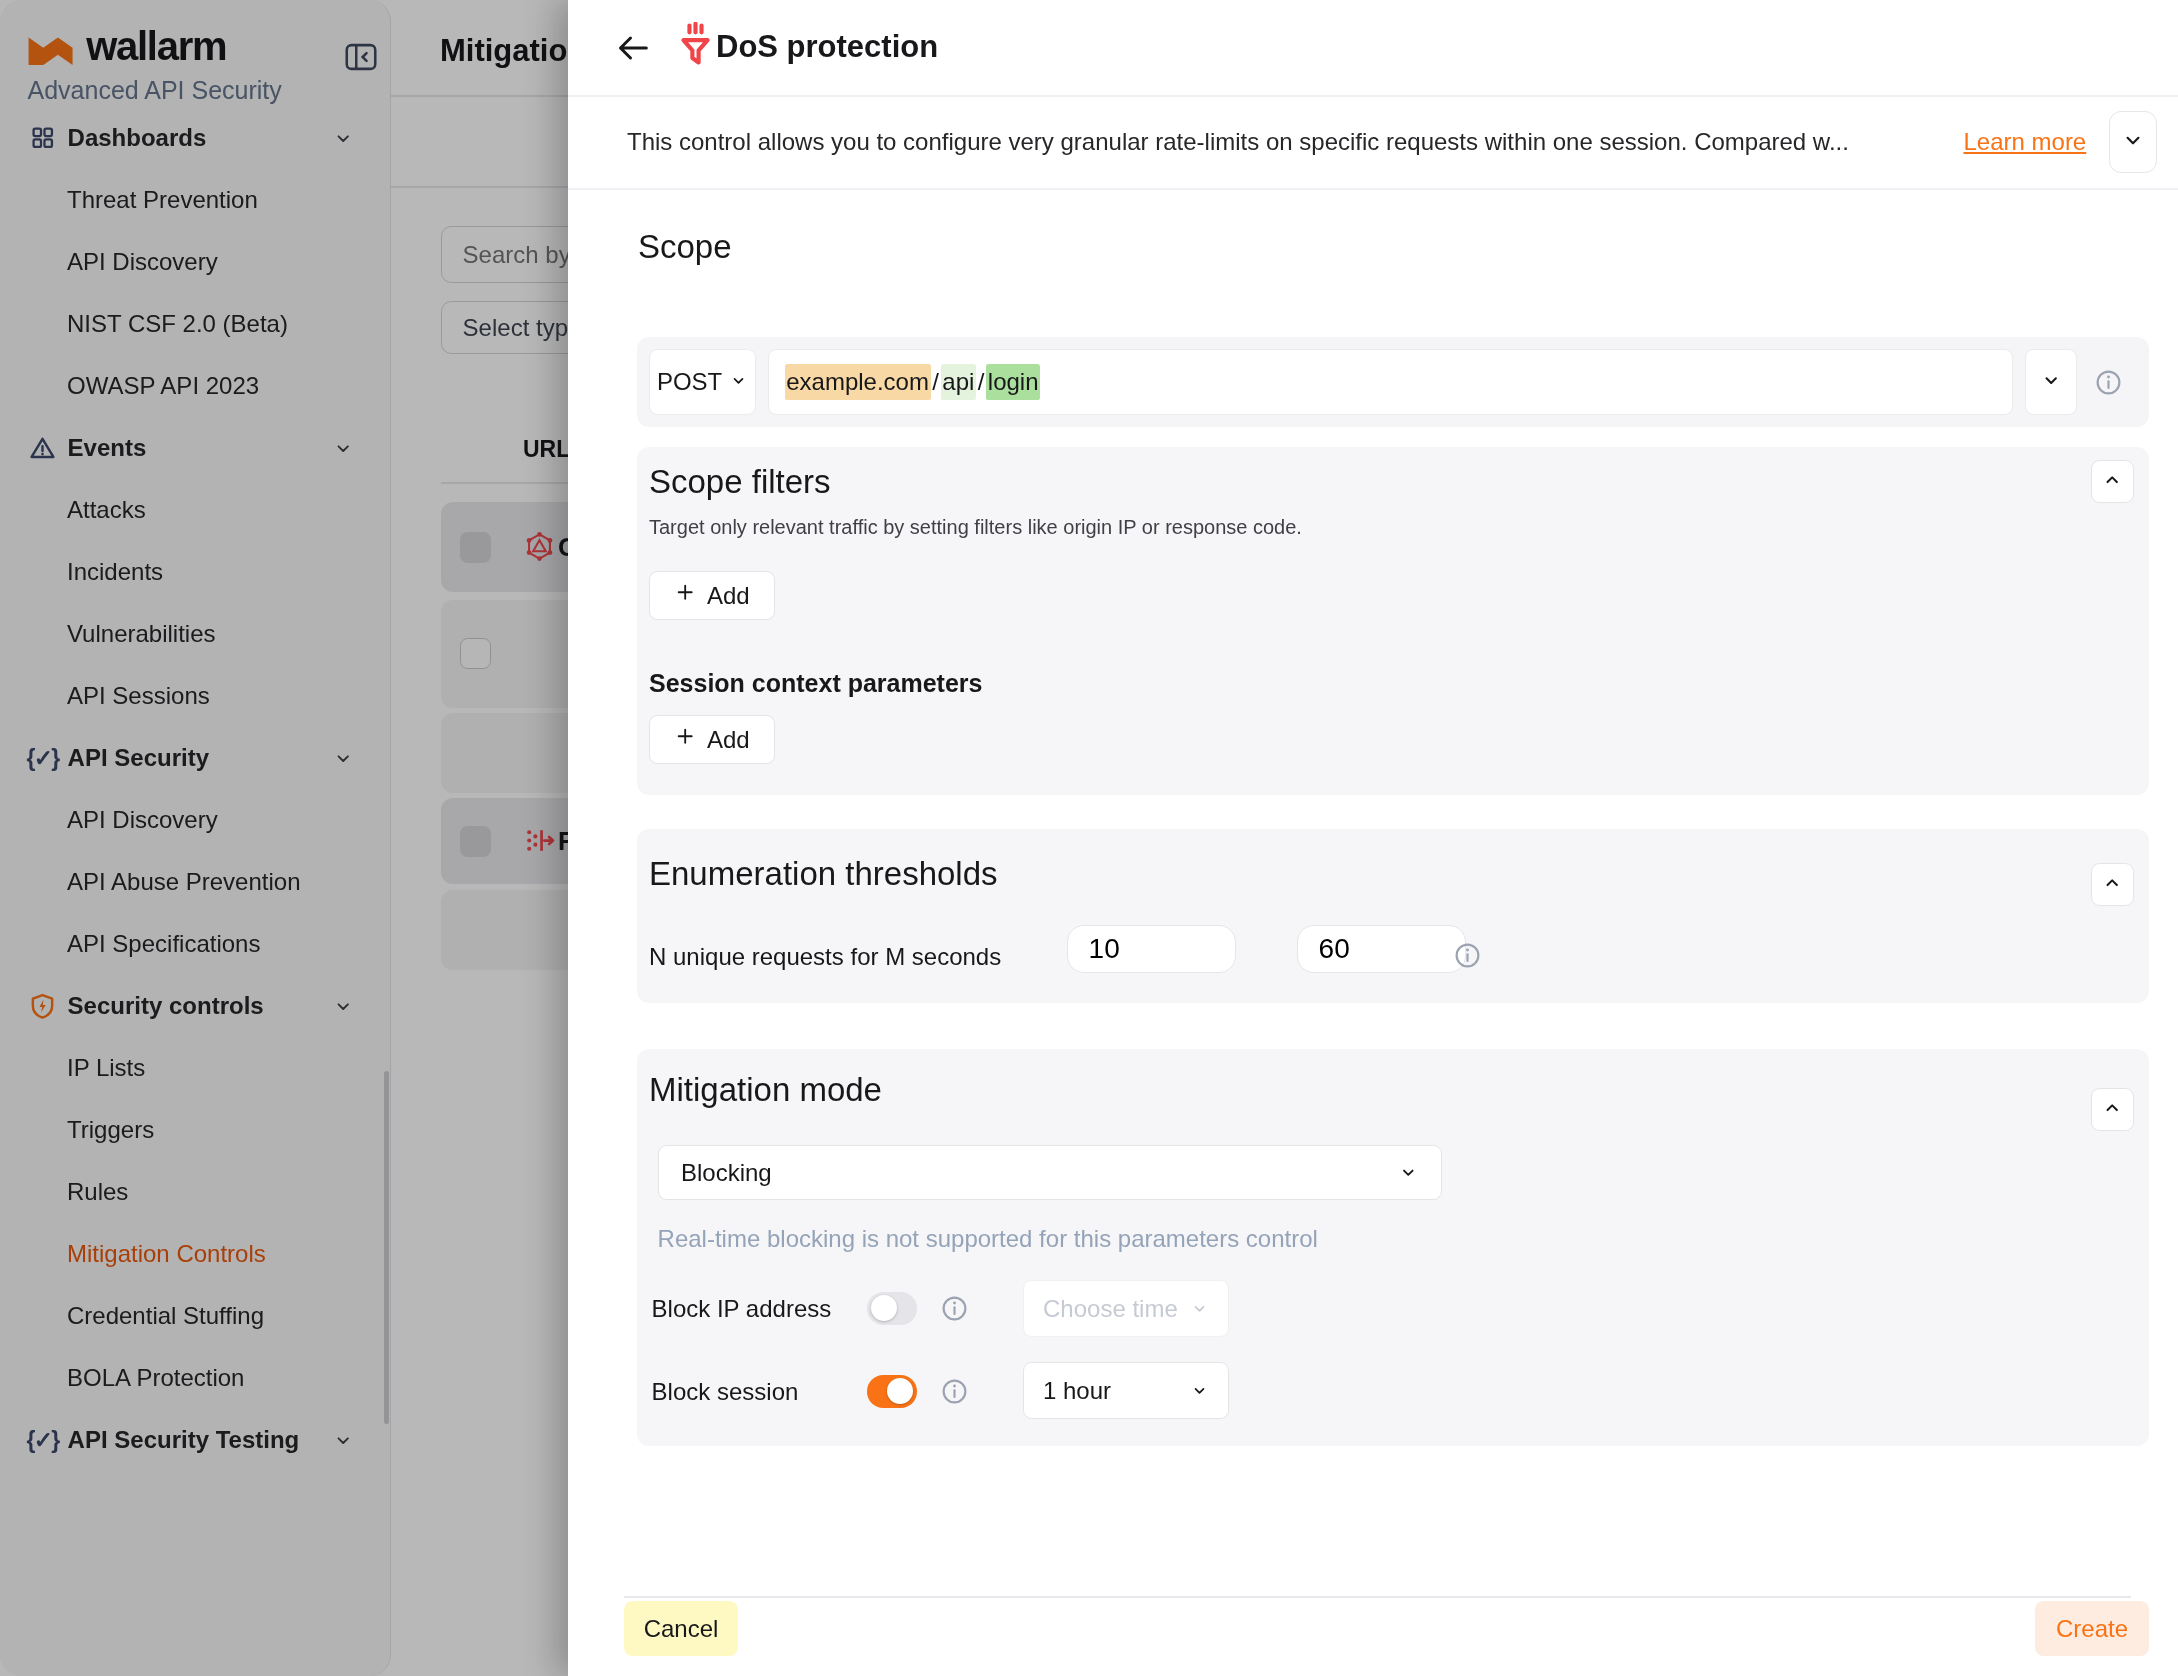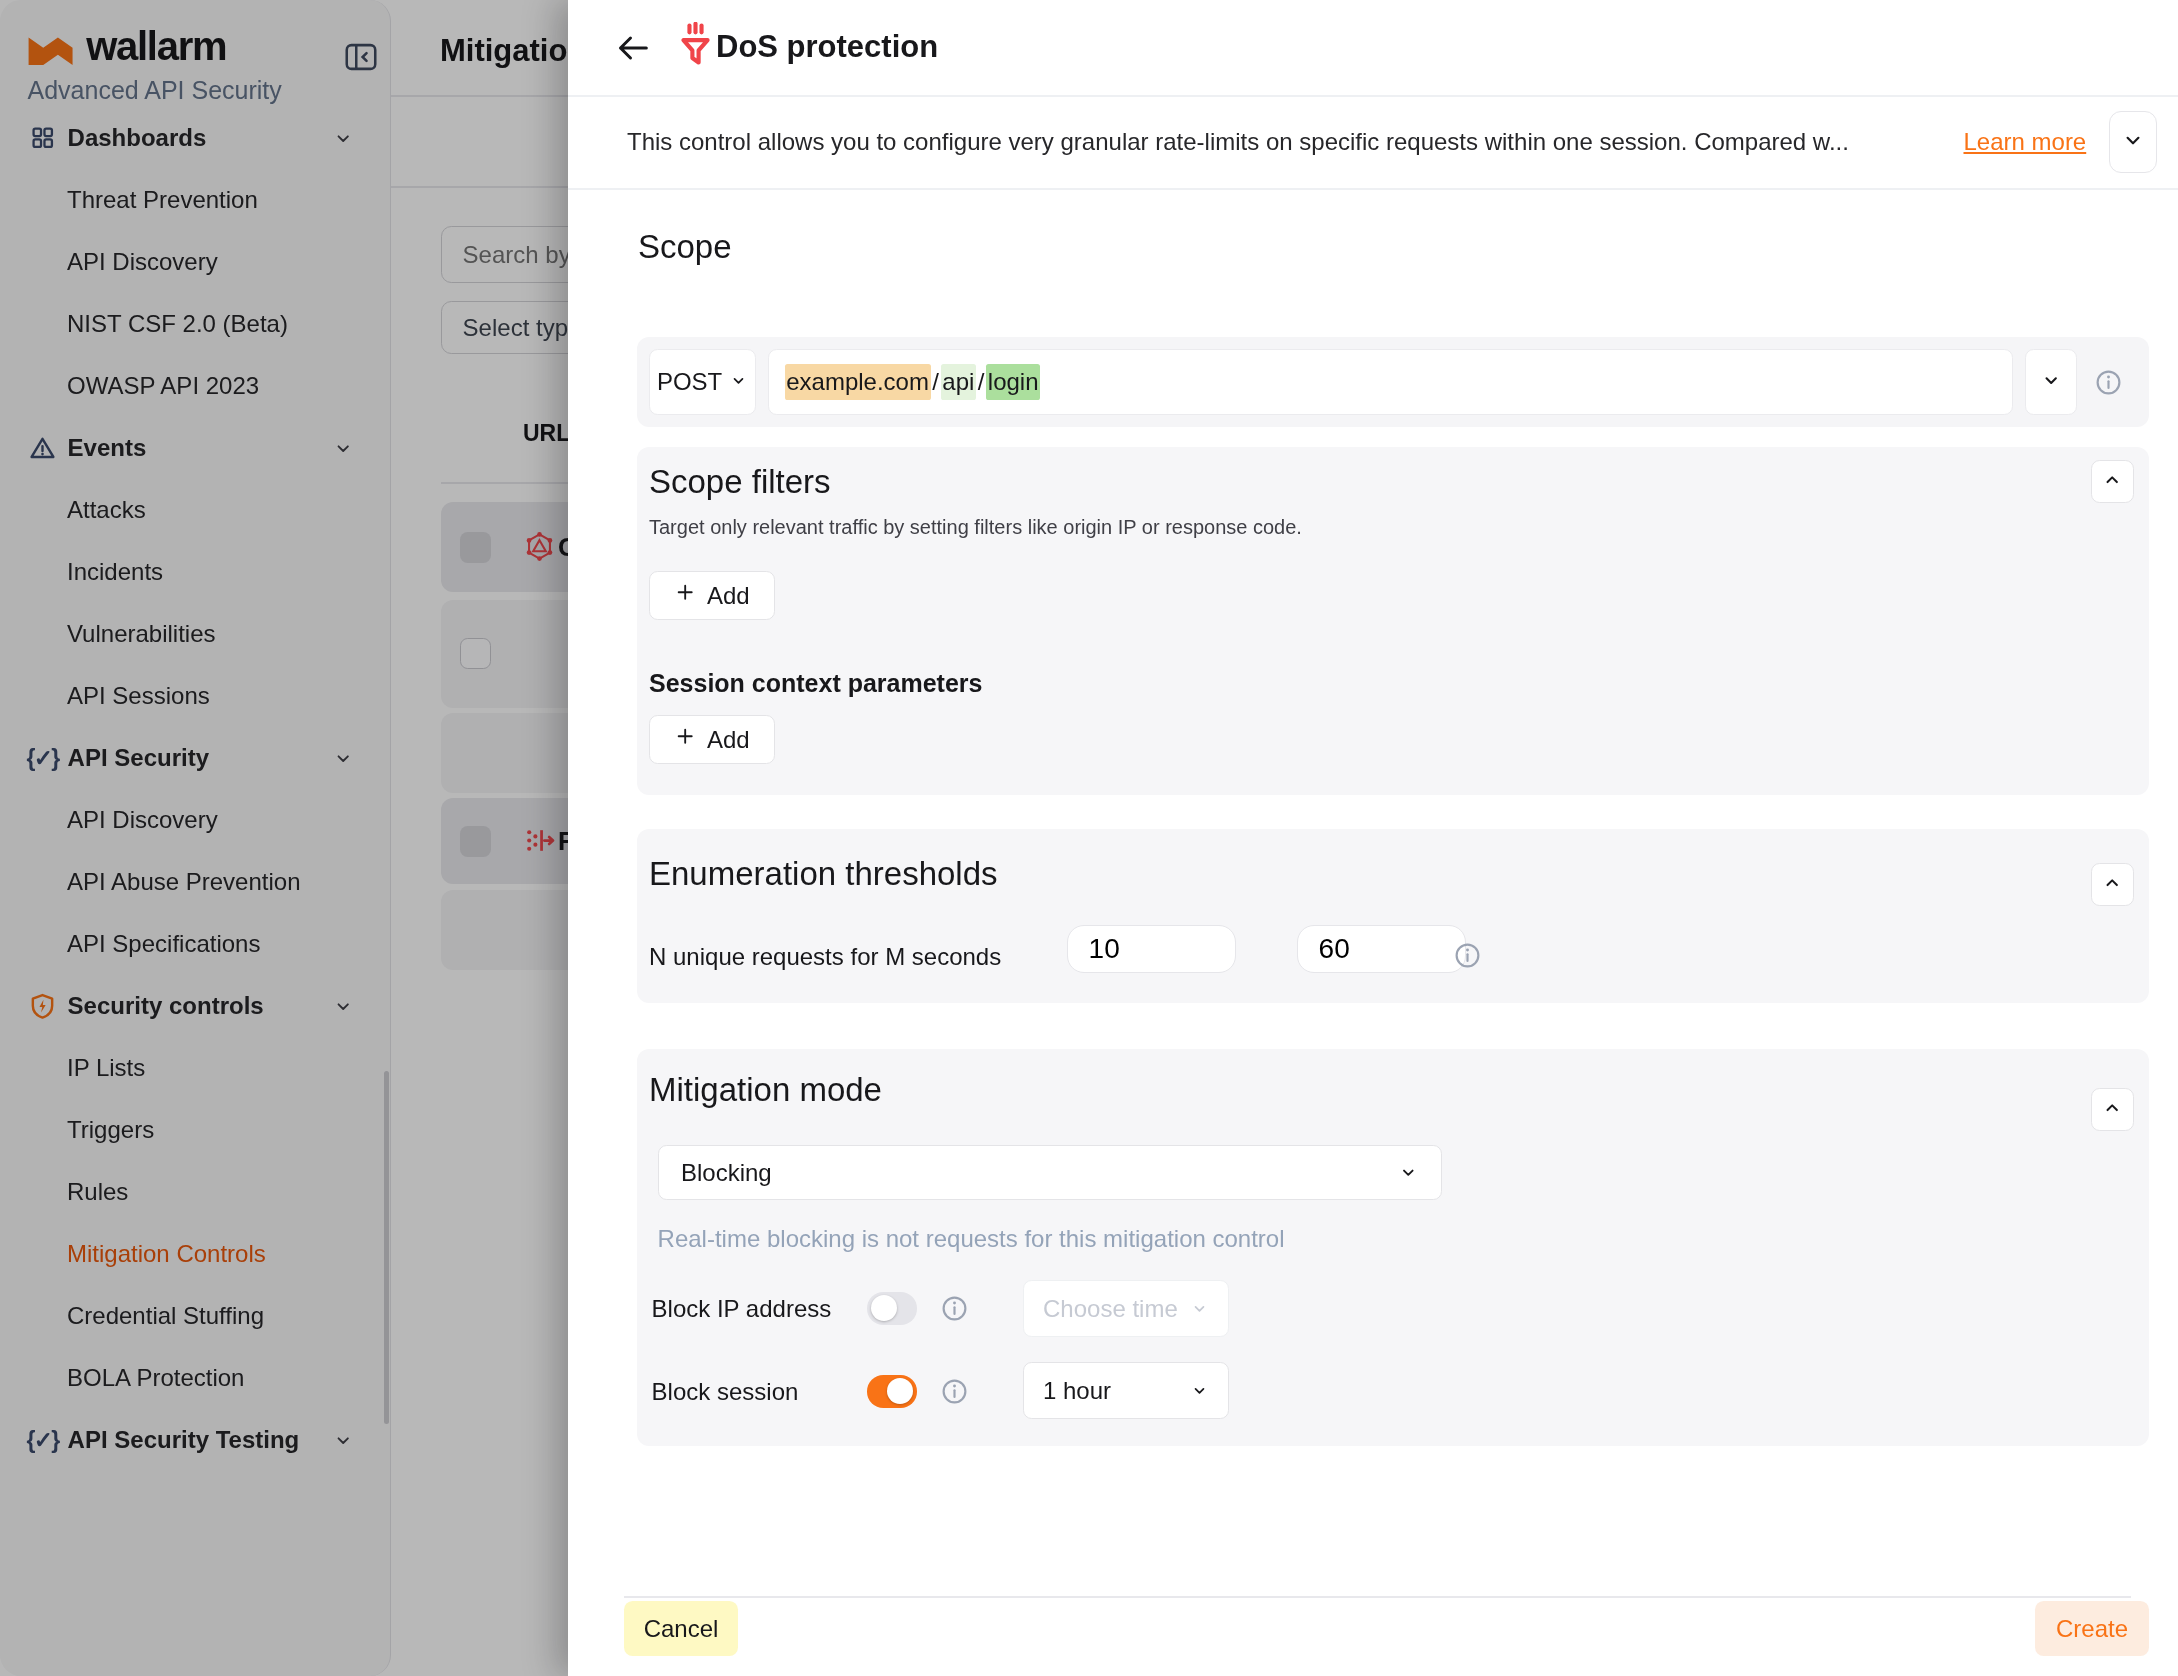--- a/index.html
+++ b/index.html
@@ -23,21 +23,21 @@
   .ni.active{color:#ea580c;}
   .braces-glyph{font-size:23px;font-weight:600;color:#3b4a6b;letter-spacing:-1.7px;}
   .sb-scroll{position:absolute;left:384px;top:1071px;width:5.2px;height:353px;border-radius:2.6px;background:#cdcdd2;}
 
   
   .page{position:absolute;left:391px;top:0;right:0;height:100%;background:#fff;}
   .pg-title{position:absolute;left:49px;top:33px;font-size:31px;font-weight:bold;white-space:nowrap;}
   .pg-div{position:absolute;left:0;right:0;height:1.7px;background:#e8e8ec;}
   .pg-input{position:absolute;left:50px;width:482px;height:57px;background:#fff;border:1.7px solid #d4d4d9;
             border-radius:10.3px;font-size:24px;padding:0 20.6px;font-family:"Liberation Sans",sans-serif;}
-  .pg-url-header{position:absolute;left:132px;top:420px;font-size:23px;font-weight:bold;}
+  .pg-url-header{position:absolute;left:132px;top:436px;font-size:23px;font-weight:bold;}
   .pg-th-div{position:absolute;left:50px;right:0;top:482px;height:1.7px;background:#e8e8ec;}
   .row{position:absolute;left:50px;width:654px;border-radius:12px;background:#f4f4f6;}
   .row.sel{background:#e9e9ed;}
   .cb{position:absolute;left:19px;width:31px;height:31px;border-radius:7.7px;background:#d4d4d9;}
   .cb.light{background:#fdfdfe;border:1.7px solid #c9c9cf;}
   .row-label{position:absolute;left:117px;font-size:26px;font-weight:bold;white-space:nowrap;}
   .row-sub{position:absolute;left:132px;font-size:23px;color:#71717a;white-space:nowrap;}
   .row-icon{position:absolute;left:82px;}
 
   
@@ -426,21 +426,21 @@
     <div class="card" style="top:1049px;height:397px">
       <div class="sec-h" style="top:22.4px">Mitigation mode</div>
       <div class="mode-select" style="top:96px">
         <span>Blocking</span>
         <span class="chev2">
             <svg width="20.6" height="20.6" viewBox="0 0 24 24">
               <path d="M7 10l5 5 5-5" fill="none" stroke="#18181b" stroke-width="2.2" stroke-linecap="round" stroke-linejoin="round"></path>
             </svg>
           </span>
       </div>
-      <div class="helper" style="top:176px">Real-time blocking is not requests for this mitigation control</div>
+      <div class="helper" style="top:176px">Real-time blocking is not supported for this parameters control</div>
 
       <div class="t-label" style="top:246px">Block IP address</div>
       <div class="toggle" style="top:243px">
           <div class="knob"></div>
         </div>
       <span class="t-info" style="top:245px">
         <svg width="29" height="29" viewBox="0 0 24 24">
             <circle cx="12" cy="12" r="9" fill="none" stroke="#9ba3b2" stroke-width="1.8"></circle>
             <line x1="12" y1="11" x2="12" y2="16.5" stroke="#9ba3b2" stroke-width="1.8" stroke-linecap="round"></line>
             <circle cx="12" cy="7.4" r="1.2" fill="#9ba3b2"></circle>

